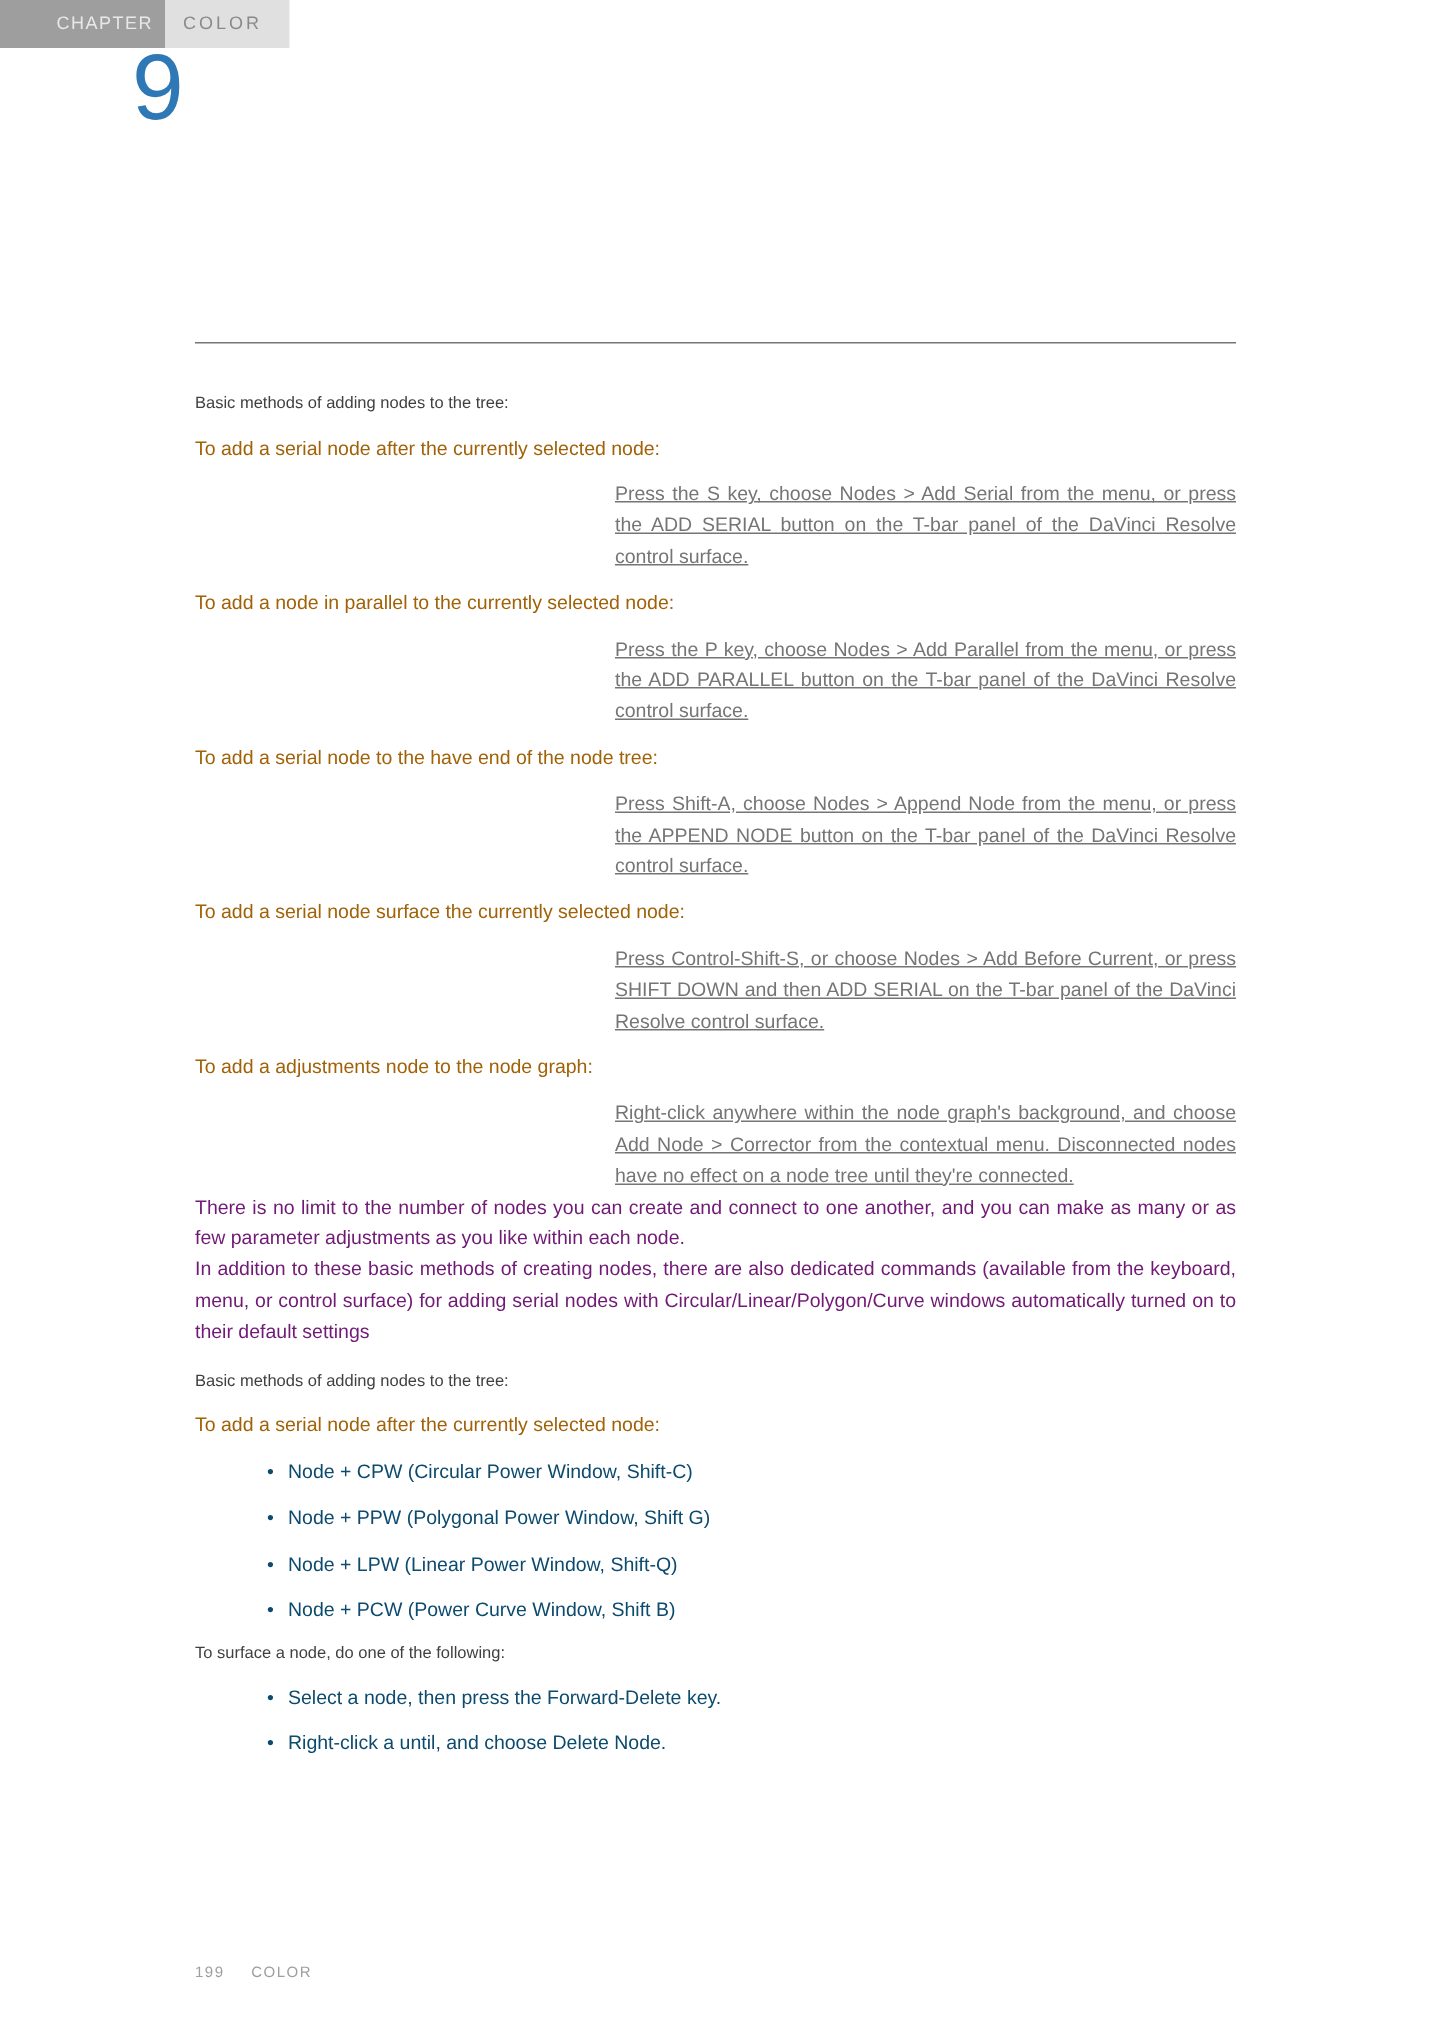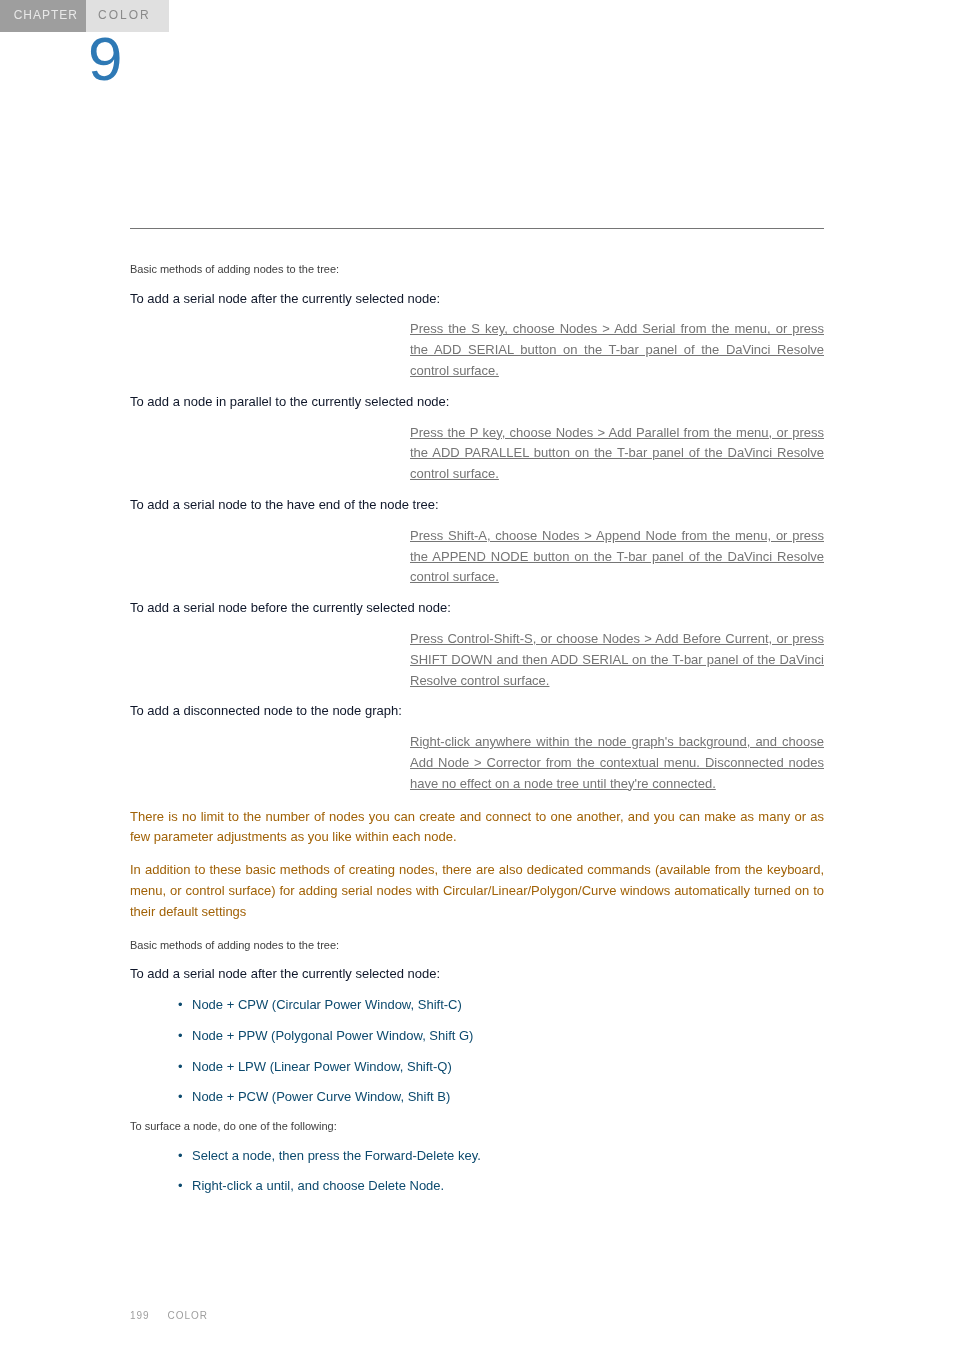--- a/index.html
+++ b/index.html
@@ -1,27 +1,27 @@
 <!DOCTYPE html>
 <html><head>
   <meta charset="utf-8">
   <style>
     * { margin: 0; padding: 0; box-sizing: border-box; }
     body { width: 954px; height: 1350px; font-family: Arial, Helvetica, sans-serif; background: #fff; color: #757575; font-size: 13px; line-height: 1.6; }
     .header-band { display: flex; height: 32px; }
-    .band-label { background: #9e9e9e; color: #e8e8e8; width: 86px; display: flex; align-items: center; justify-content: flex-end; padding-right: 8px; font-size: 12px; letter-spacing: 1px; }
+    .band-label { background: #9e9e9e; color: #e8e8e8; width: 110px; display: flex; align-items: center; justify-content: flex-end; padding-right: 8px; font-size: 12px; letter-spacing: 1px; }
     .band-title { background: #e0e0e0; color: #8a8a8a; flex: 0 0 auto; display: flex; align-items: center; padding: 0 18px 0 12px; font-size: 12px; letter-spacing: 2px; }
     .chapter-num { color: #2e79b5; font-size: 62px; font-weight: 300; margin-left: 88px; margin-top: -4px; line-height: 1; }
     .content { padding: 0 130px 0 130px; }
     .hr-top { border: none; border-top: 1px solid #757575; margin-top: 138px; margin-bottom: 32px; }
     .accent { color: #404040; font-size: 11px; }
     .sect-title { margin-top: 0; }
-    .sub-accent { color: #0f172a; margin-top: 10px; font-size: 13px; }
+    .sub-accent { color: #a16207; margin-top: 10px; font-size: 13px; }
     .indent-block { margin-left: 280px; margin-top: 10px; text-align: justify; text-decoration: underline; }
-    .para { margin-top: 12px; text-align: justify; color: #a16207; }
+    .para { text-align: justify; color: #701a75; }
     .list { margin-left: 48px; margin-top: 10px; }
     .list li { list-style: none; margin-bottom: 10px; color: #0c4a6e; position: relative; padding-left: 14px; }
     .list li:before { content: "•"; position: absolute; left: 0; }
     .footer { position: absolute; top: 1308px; left: 130px; font-size: 10px; letter-spacing: 1px; color: #9e9e9e; text-align: right; }
     .footer .page { margin-right: 14px; }
   </style>
 </head>
 <body>
 
 <div class="header-band">
@@ -37,24 +37,24 @@
 
   <div class="sub-accent">To add a serial node after the currently selected node:</div>
   <div class="indent-block">Press the S key, choose Nodes &gt; Add Serial from the menu, or press the ADD SERIAL button on the T-bar panel of the DaVinci Resolve control surface.</div>
 
   <div class="sub-accent">To add a node in parallel to the currently selected node:</div>
   <div class="indent-block">Press the P key, choose Nodes &gt; Add Parallel from the menu, or press the ADD PARALLEL button on the T-bar panel of the DaVinci Resolve control surface.</div>
 
   <div class="sub-accent">To add a serial node to the have end of the node tree:</div>
   <div class="indent-block">Press Shift-A, choose Nodes &gt; Append Node from the menu, or press the APPEND NODE button on the T-bar panel of the DaVinci Resolve control surface.</div>
 
-  <div class="sub-accent">To add a serial node before the currently selected node:</div>
+  <div class="sub-accent">To add a serial node surface the currently selected node:</div>
   <div class="indent-block">Press Control-Shift-S, or choose Nodes &gt; Add Before Current, or press SHIFT DOWN and then ADD SERIAL on the T-bar panel of the DaVinci Resolve control surface.</div>
 
-  <div class="sub-accent">To add a disconnected node to the node graph:</div>
+  <div class="sub-accent">To add a adjustments node to the node graph:</div>
   <div class="indent-block">Right-click anywhere within the node graph's background, and choose Add Node &gt; Corrector from the contextual menu. Disconnected nodes have no effect on a node tree until they're connected.</div>
 
   <div class="para">There is no limit to the number of nodes you can create and connect to one another, and you can make as many or as few parameter adjustments as you like within each node.</div>
   <div class="para">In addition to these basic methods of creating nodes, there are also dedicated commands (available from the keyboard, menu, or control surface) for adding serial nodes with Circular/Linear/Polygon/Curve windows automatically turned on to their default settings</div>
 
   <div class="accent" style="margin-top:14px">Basic methods of adding nodes to the tree:</div>
   <div class="sub-accent">To add a serial node after the currently selected node:</div>
   <ul class="list">
     <li>Node + CPW (Circular Power Window, Shift-C)</li>
     <li>Node + PPW (Polygonal Power Window, Shift G)</li>

